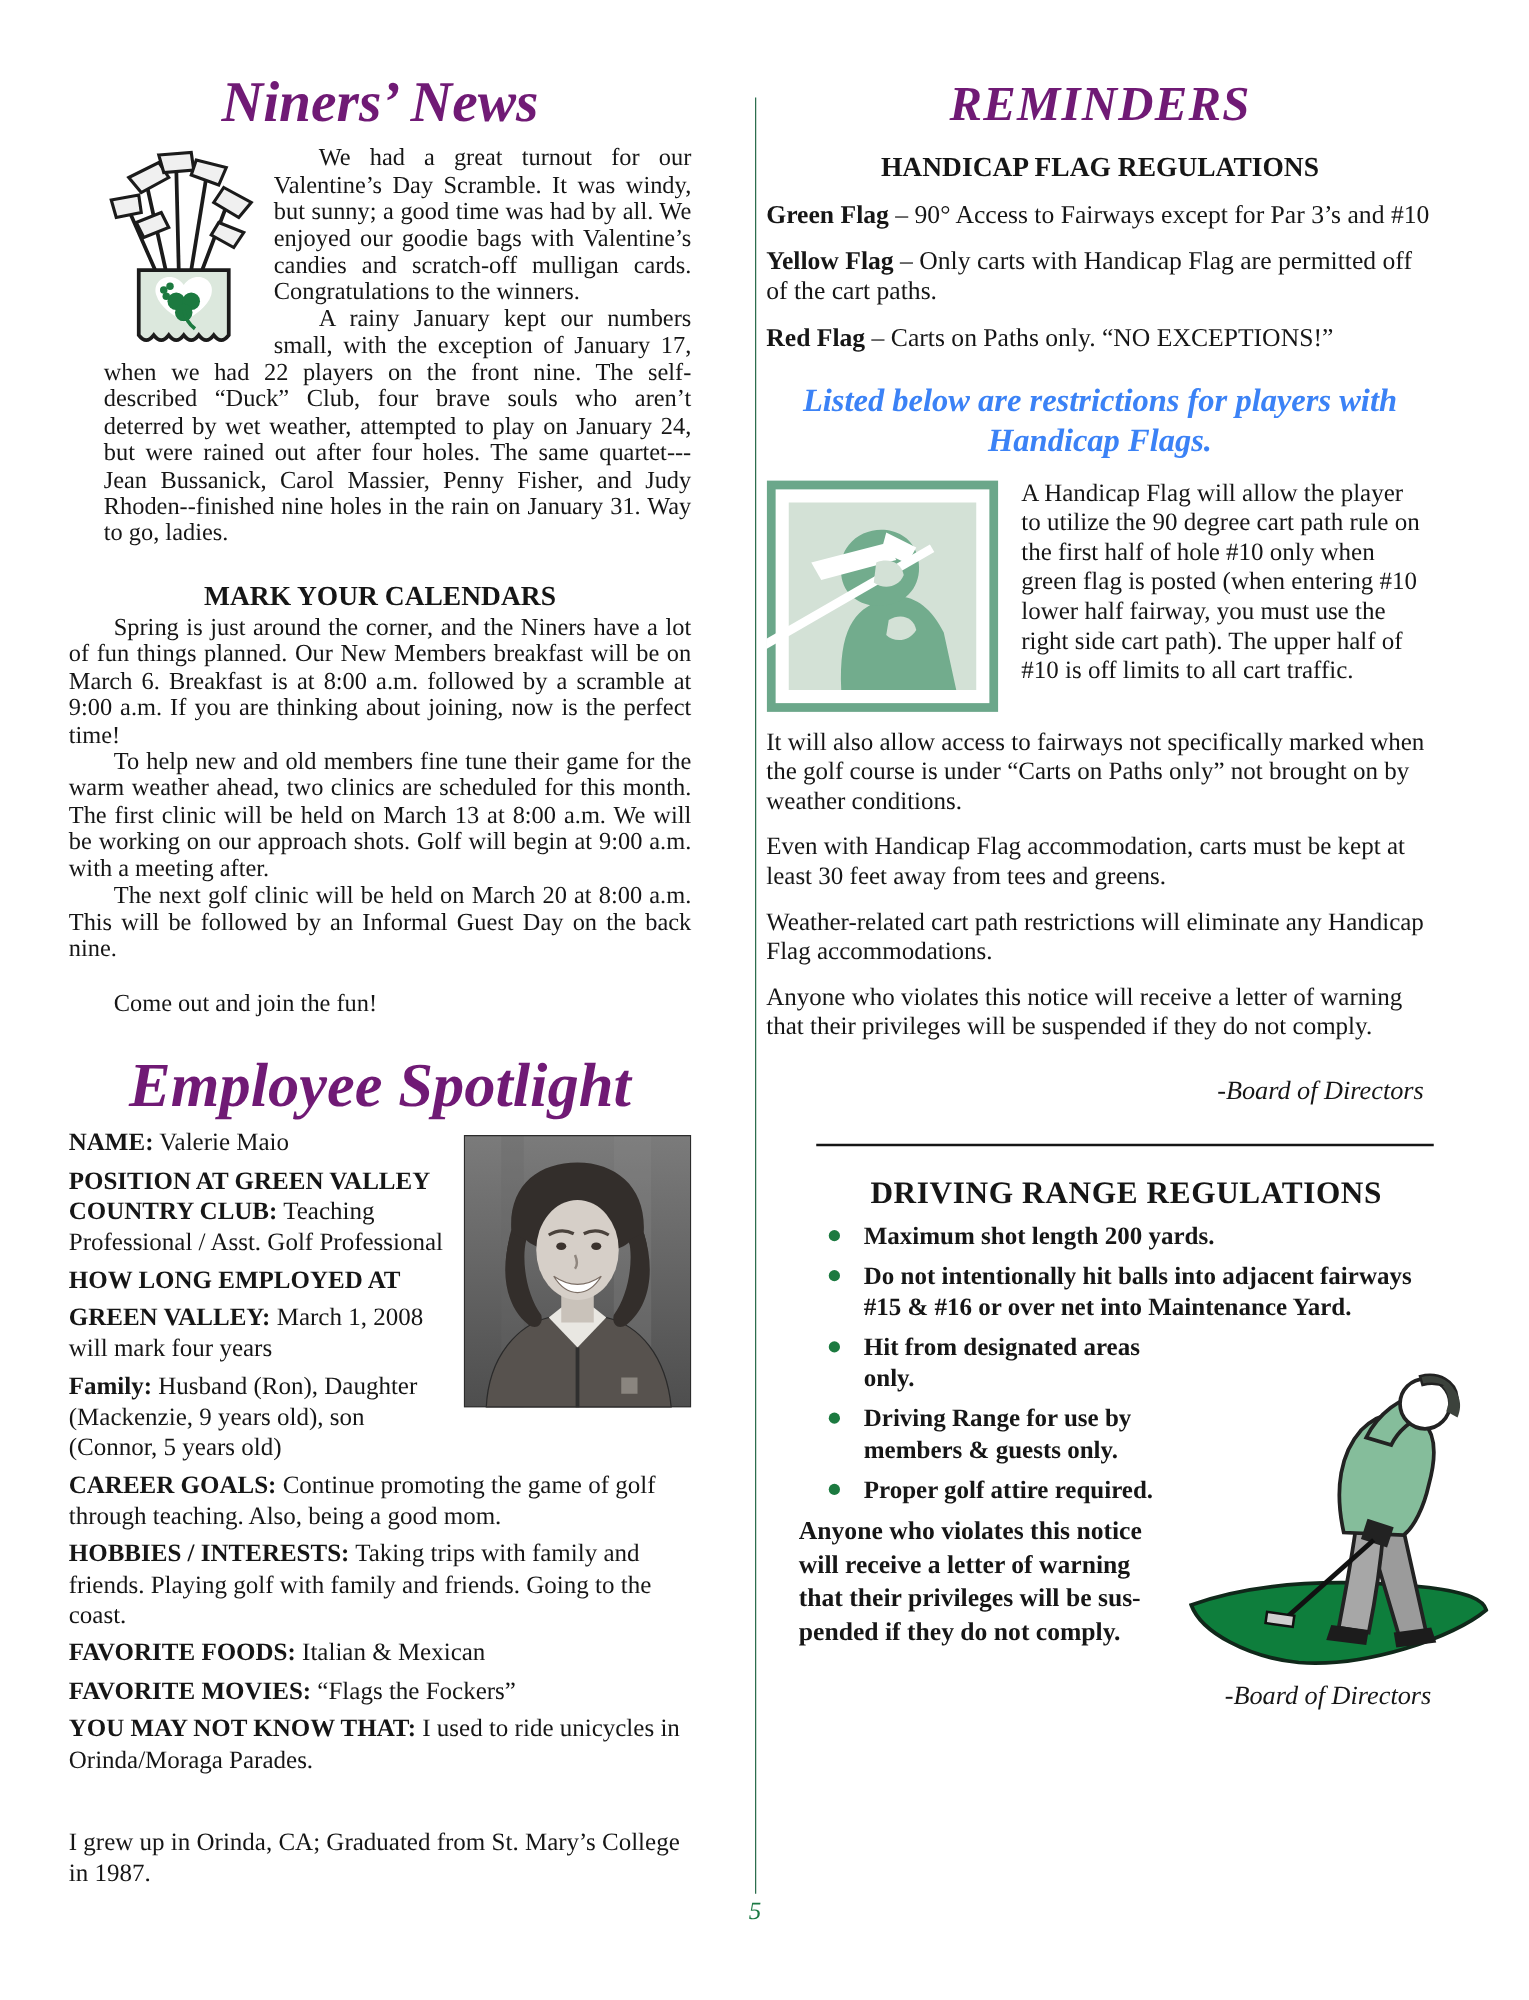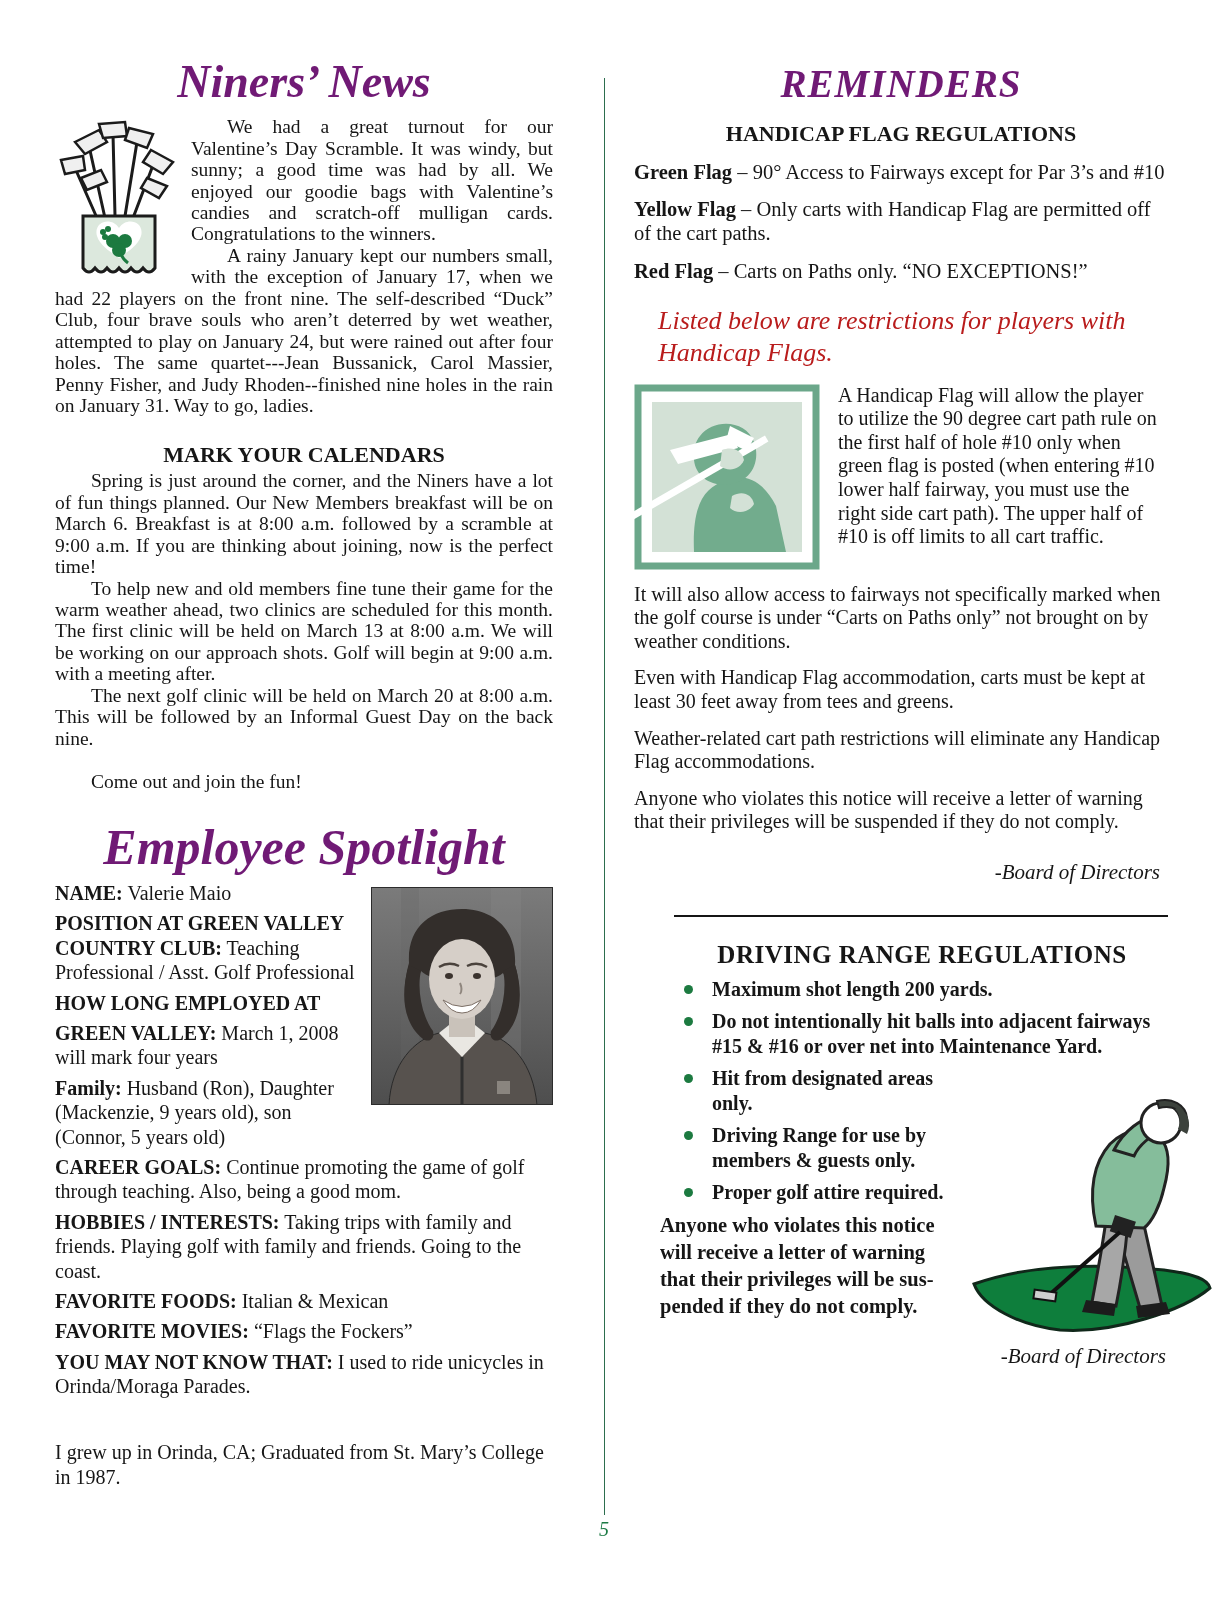--- a/index.html
+++ b/index.html
@@ -3,51 +3,51 @@
 <meta charset="utf-8">
 <style>
   html,body{margin:0;padding:0;background:#e8e8e8;}
   .page{
     position:relative;width:1223px;height:1600px;background:#ffffff;
     font-family:"Liberation Serif","DejaVu Serif",serif;color:#161616;
     margin:0 auto;overflow:hidden;
   }
   .col{position:absolute;top:50px;}
   .col-left{left:55px;width:498px;}
-  .col-right{left:634px;width:534px;}
+  .col-right{left:613px;width:534px;}
   .divider{position:absolute;left:604px;top:78px;width:1px;height:1437px;background:#2d6e4e;}
   .pagenum{position:absolute;left:604px;top:1518px;transform:translateX(-50%);
     color:#1c7a44;font-style:italic;font-size:20px;}
 
   .green-title{color:#701a75;font-style:italic;font-weight:bold;text-align:center;margin:0;line-height:1.05;}
   .news-title{font-size:46px;margin:8px 0 10px 0;}
   .reminders-title{font-size:39px;letter-spacing:1px;margin:14px 0 4px 0;}
   .spotlight-title{font-size:50px;margin:28px 0 8px 0;}
 
   .body{font-size:19.5px;line-height:1.1;margin:0;}
   .just{text-align:justify;}
   .ind{text-indent:36px;}
 
   .clubs-art{float:left;width:124px;height:160px;margin:4px 12px 2px 0;}
-  .news-block{margin-top:2px;}
+  .news-block{margin-top:2px;margin-left:28px;}
 
   .subhead{font-size:22px;font-weight:bold;text-align:center;margin:26px 0 2px 0;}
 
   .closing{margin-top:22px;text-indent:36px;}
 
   .spotlight{margin-top:4px;}
   .photo{float:right;width:182px;height:218px;margin:6px 0 8px 14px;}
   .item{font-size:20px;line-height:1.22;margin:6px 0;}
   .item b{font-weight:bold;}
   .bio{font-size:20px;line-height:1.25;margin-top:42px;}
 
   .hcap-head{font-size:22px;font-weight:bold;text-align:center;margin:16px 0 0 0;}
   .flag{font-size:20.5px;line-height:1.18;margin:13px 0;}
-  .green-italic{color:#b91c1c;font-size:26px;font-weight:normal;font-style:italic;
-    text-align:left;line-height:1.25;margin:22px 24px 14px 24px;}
+  .green-italic{color:#3b82f6;font-size:26px;font-weight:bold;font-style:italic;
+    text-align:center;line-height:1.25;margin:22px 24px 14px 24px;}
   .flagdetail{display:flex;gap:18px;margin:4px 4px 8px 0;}
   .golfer-square{flex:0 0 186px;width:186px;height:186px;}
   .flagdetail .body{flex:1;font-size:20px;line-height:1.18;}
   .rpara{font-size:20px;line-height:1.18;margin:13px 0;}
   .sig{text-align:right;font-style:italic;font-size:21px;margin:26px 8px 0 0;}
   .rule{border-top:2px solid #151515;margin:30px 0 24px 40px;}
 
   .drange{padding-left:42px;}
   .drhead{font-size:25px;font-weight:bold;text-align:center;margin:0 0 8px 0;letter-spacing:0.5px;}
   .bullet{padding-left:36px;margin:7px 0;font-weight:bold;font-size:20px;line-height:1.25;}

